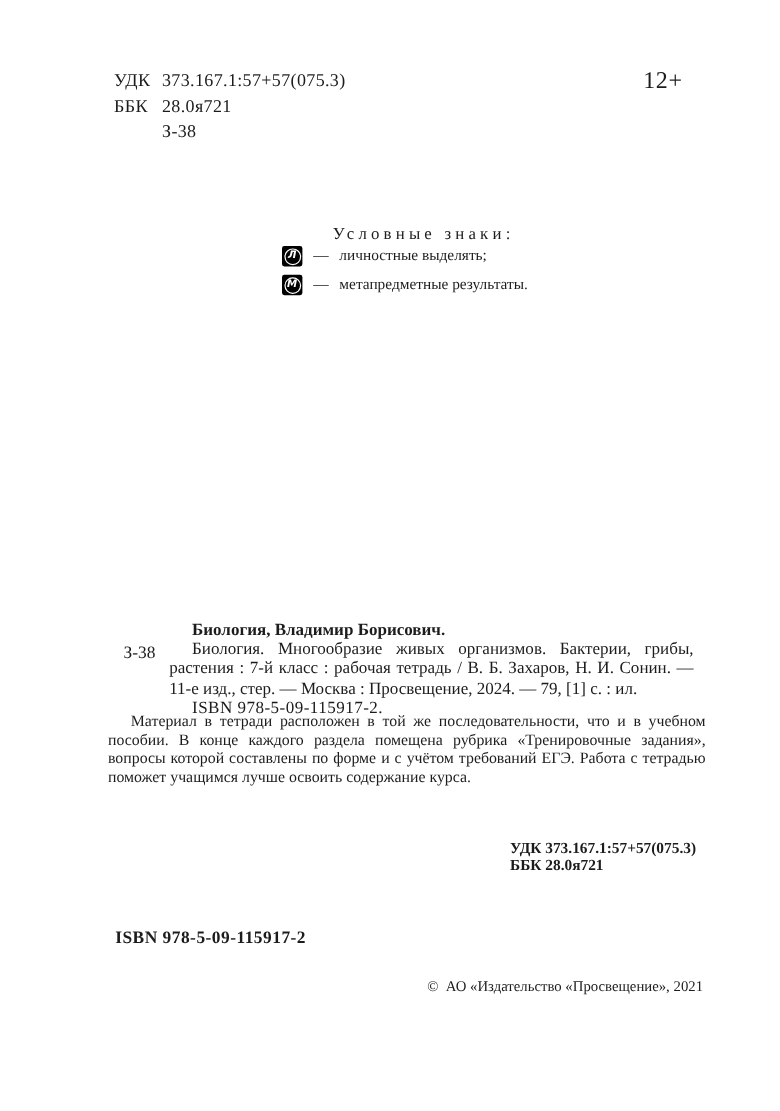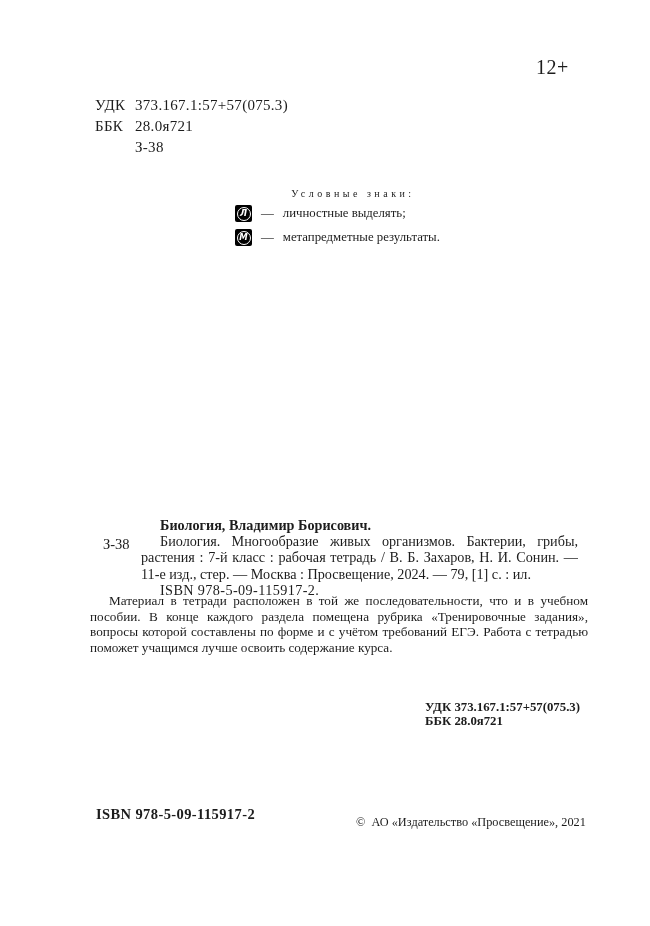--- a/index.html
+++ b/index.html
@@ -12,32 +12,31 @@
     overflow: hidden;
   }
   .abs { position: absolute; }
 
   
   #top-codes {
     left: 95px; top: 58px;
     font-size: 15px; line-height: 21px;
     display: grid; grid-template-columns: 40px auto;
     letter-spacing: 0.3px;
-    margin-top: 37px;
   }
   #age-badge {
     left: 536px; top: 56px;
     font-size: 20px; letter-spacing: 0.5px;
   }
 
   
   #legend-heading {
     left: 0; top: 188px; width: 650px;
     text-align: center; padding-left: 56px; box-sizing: border-box;
-    font-size: 10px; letter-spacing: 3.5px;
+    font-size: 14px; letter-spacing: 3.5px;
   }
   .legend-row {
     left: 235px;
     display: flex; align-items: center; gap: 9px;
     font-size: 12.8px;
   }
   #legend-row-0 { top: 205px; }
   #legend-row-1 { top: 229px; }
   .legend-icon {
     width: 17px; height: 17px; background: #000; border-radius: 2px;
@@ -73,21 +72,21 @@
 
   
   #codes-footer {
     left: 425px; top: 700px;
     font-weight: bold; font-size: 12.8px; line-height: 14px;
   }
 
   
   #footer-isbn {
     left: 96px; top: 774px;
-    font-weight: bold; font-size: 14.5px; letter-spacing: 0.4px; margin-top: 32px;
+    font-weight: bold; font-size: 14.5px; letter-spacing: 0.4px;
   }
   #copyright {
     left: 356px; top: 772px;
     font-size: 12.3px; line-height: 20px;
     white-space: pre;
   }
 </style>
 </head>
 <body>
 

